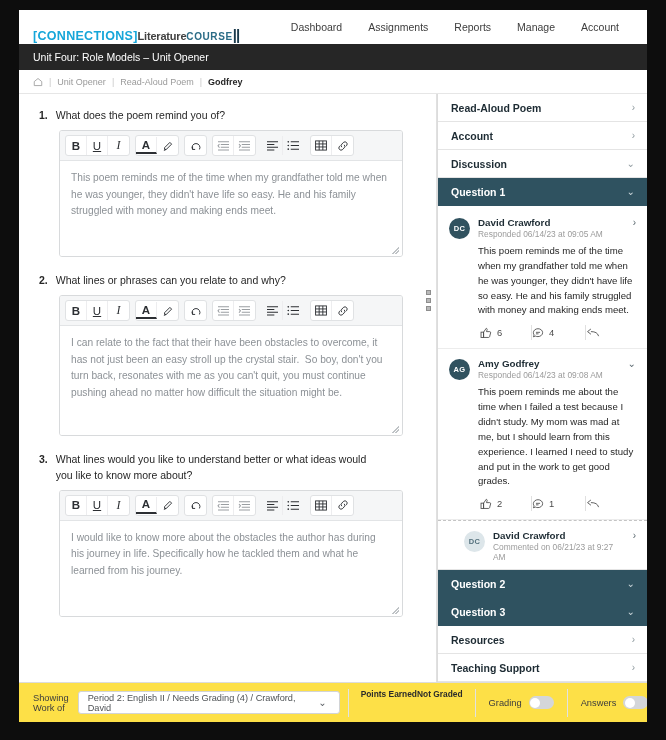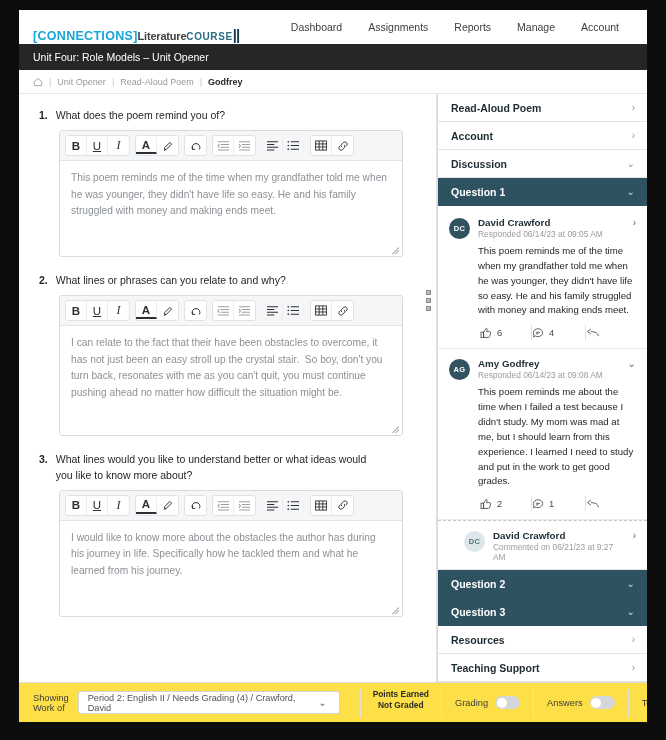--- a/index.html
+++ b/index.html
@@ -217,25 +217,25 @@
   .bb-select {
     flex: 0 0 auto; width: 262px; height: 23px;
     border: 1px solid #d2d4d6; border-radius: 3px;
     background: #fff;
     display: flex; align-items: center; justify-content: space-between;
     padding: 0 12px 0 9px;
     font-size: 9.2px; color: #4e5255;
   }
   .bb-select .chev { color: #5c6166; font-size: 10px; }
   .bb-points {
-    flex: 0 0 auto; padding: 0 12px; margin-left: 20px;
+    flex: 0 0 auto; padding: 0 12px; margin-left: 8px;
     text-align: center; font-size: 8.4px; font-weight: bold; color: #2b2b2b;
     line-height: 1.35;
     border-left: 1px solid #e2e2e2; border-right: 1px solid #e2e2e2;
-    height: 28px; display: flex; flex-direction: column; justify-content: flex-start;
+    height: 28px; display: flex; flex-direction: row; justify-content: flex-end;
   }
   .bb-toggle {
     display: flex; align-items: center; gap: 7px;
     padding: 0 13px; height: 28px;
     border-right: 1px solid #e2e2e2;
     font-size: 9.3px; color: #3d3d3d;
   }
   .bb-toggle.last { border-right: none; }
   .sw {
     width: 25px; height: 13px; border-radius: 7px; background: #d4d6d9;

